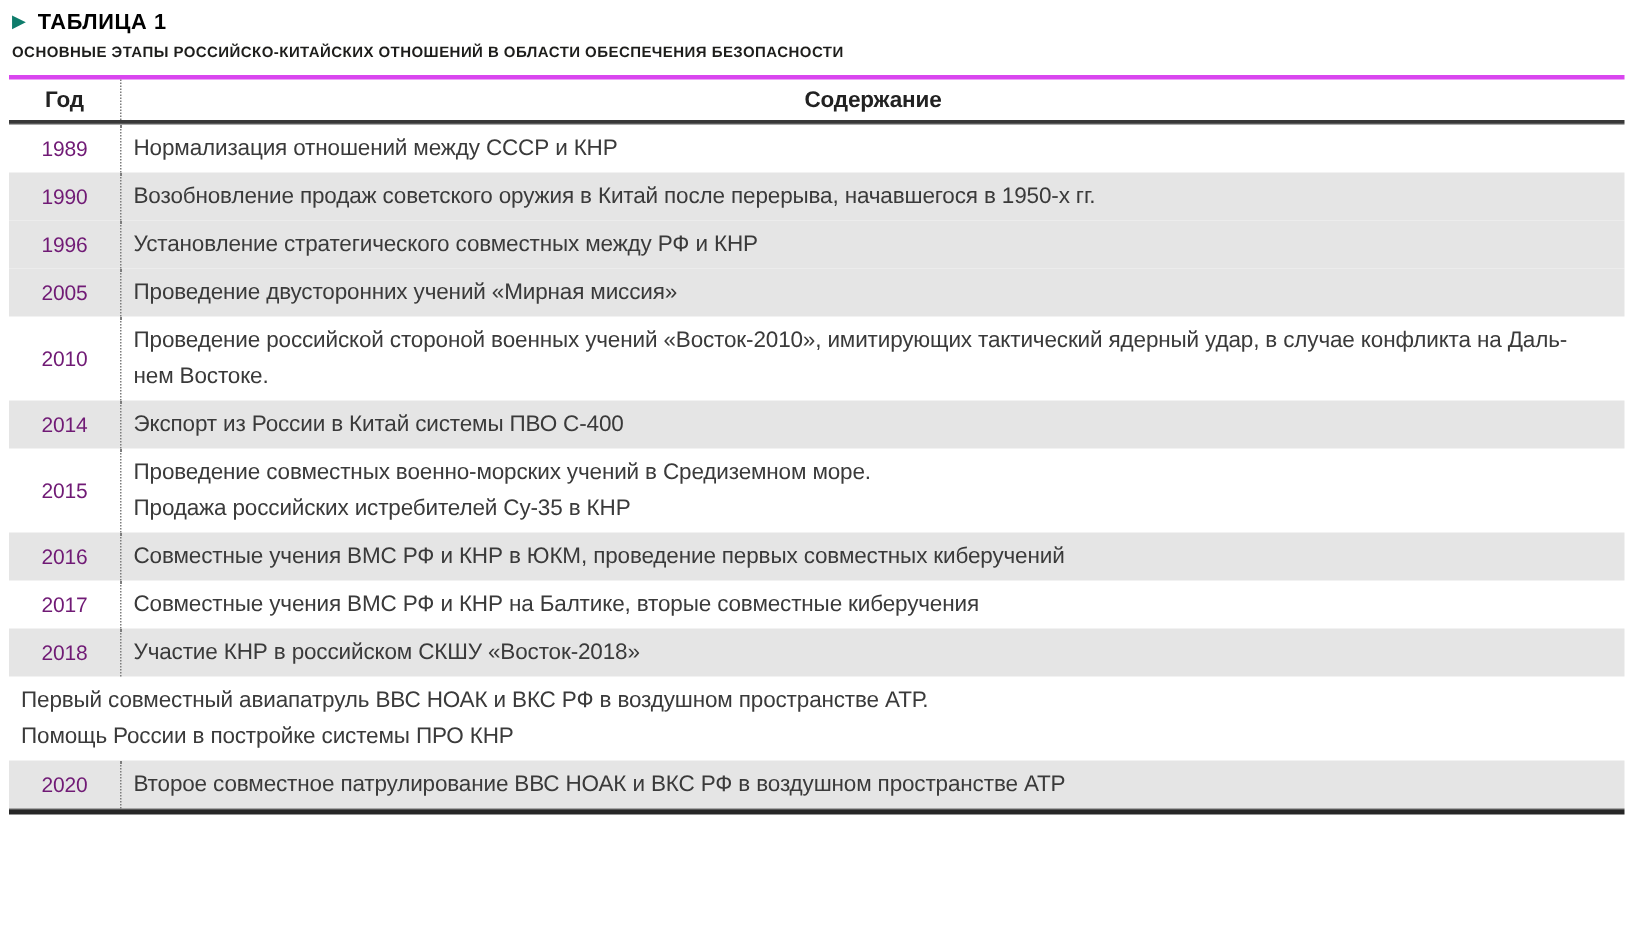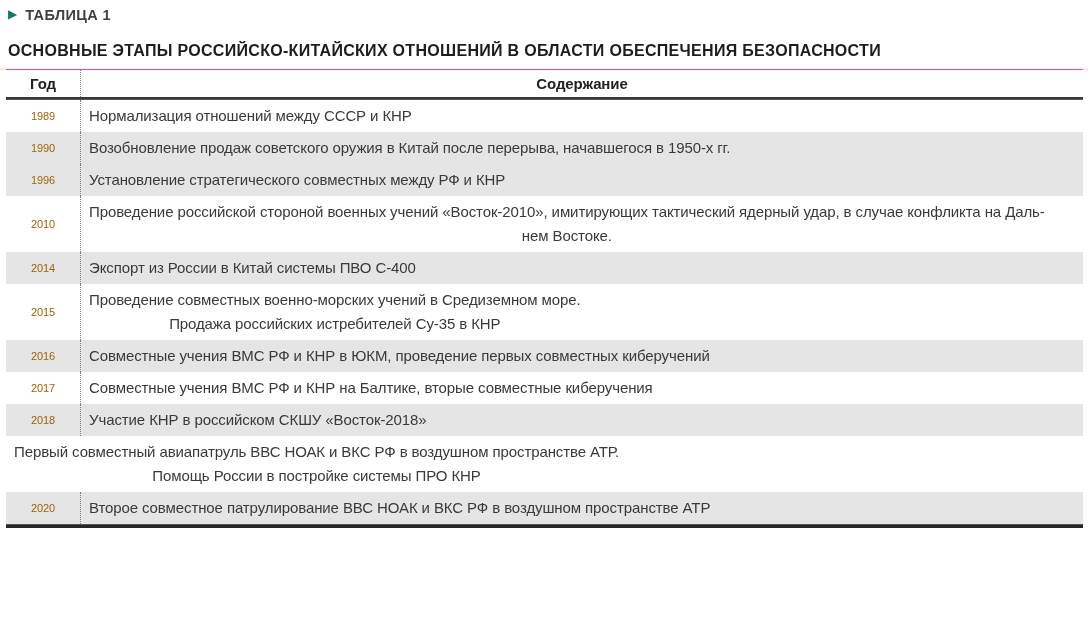--- a/index.html
+++ b/index.html
@@ -24,64 +24,63 @@
   }
   .marker {
     color: #0e7c6b;
     font-size: 12px;
     line-height: 1;
     transform: translateY(-1px);
   }
   .caption-label {
     font-size: 14.5px;
     font-weight: bold;
-    color: #404040;
+    color: #000000;
     letter-spacing: 0.4px;
   }
   .caption-title {
-    margin-top: 19px;
+    margin-top: 7px;
     padding-left: 2px;
-    font-size: 16px;
+    font-size: 10px;
     font-weight: bold;
     color: #1d1d1b;
     letter-spacing: 0.3px;
   }
   .data-table {
     margin-top: 9px;
     width: 1077px;
-    border-top: 1px solid #d946ef;
+    border-top: 3px solid #d946ef;
   }
   .row {
     display: flex;
     align-items: stretch;
   }
   .row.alt {
     background: #e5e5e5;
   }
   .year-cell {
     flex: 0 0 75px;
     display: flex;
     align-items: center;
     justify-content: center;
     border-right: 1px dotted #7d7d7d;
-    font-size: 11px;
-    color: #a16207;
+    font-size: 14px;
+    color: #701a75;
     letter-spacing: -0.1px;
   }
   .content-cell {
     flex: 1 1 auto;
     display: flex;
     align-items: center;
     padding: 4px 8px;
     font-size: 15px;
     line-height: 24px;
     color: #3a3a3a;
     letter-spacing: -0.1px;
     white-space: pre-line;
-    text-align: center;
   }
   .header-row .year-cell,
   .header-row .content-cell {
     font-weight: bold;
     color: #222222;
     font-size: 15px;
   }
   .header-row {
     min-height: 27px;
   }
@@ -135,20 +134,24 @@
     <div class="content-cell">Возобновление продаж советского оружия в Китай после перерыва, начавшегося в 1950-х гг.</div>
   </div>
 
 
   <div class="row body-row alt">
     <div class="year-cell">1996</div>
     <div class="content-cell">Установление стратегического совместных между РФ и КНР</div>
   </div>
 
 
+  <div class="row body-row alt">
+    <div class="year-cell">2005</div>
+    <div class="content-cell">Проведение двусторонних учений «Мирная миссия»</div>
+  </div>
 
   <div class="row body-row">
     <div class="year-cell">2010</div>
     <div class="content-cell">Проведение российской стороной военных учений «Восток-2010», имитирующих тактический ядерный удар, в случае конфликта на Даль-
 нем Востоке.</div>
   </div>
 
   <div class="row body-row alt">
     <div class="year-cell">2014</div>
     <div class="content-cell">Экспорт из России в Китай системы ПВО С-400</div>

